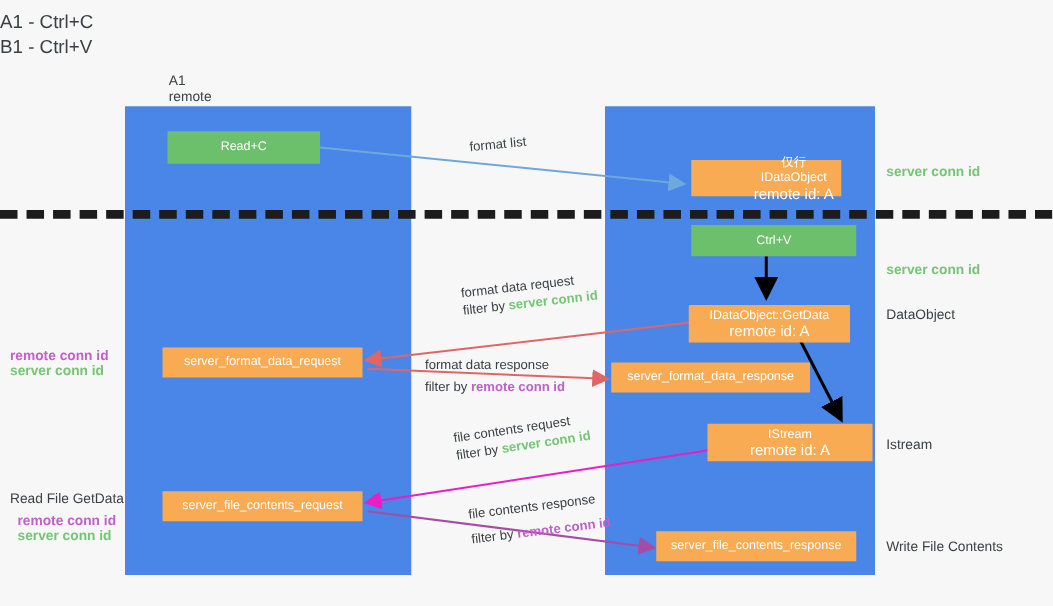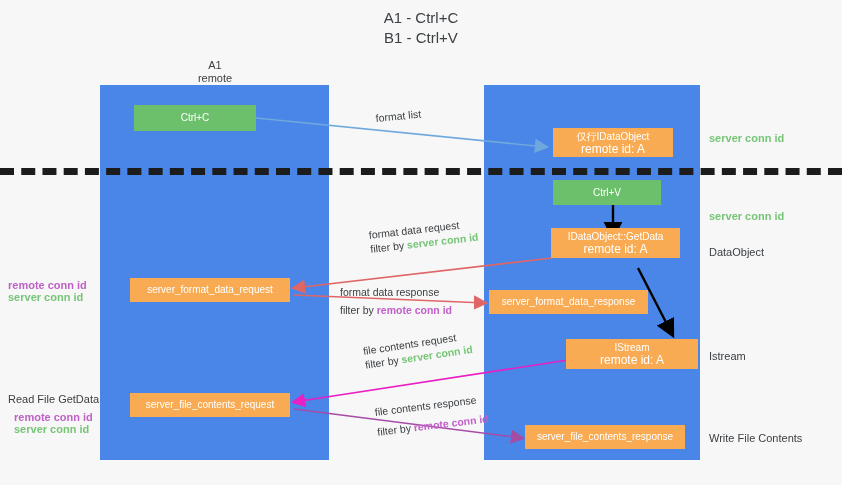--- a/index.html
+++ b/index.html
@@ -15,30 +15,28 @@
     font-family: "Liberation Sans", sans-serif;
     overflow: hidden;
   }
 
   
   .title {
     position: absolute;
     left: 0;
     top: 8px;
     width: 842px;
-    text-align: center;
     font-size: 15px;
     color: #3c4043;
     line-height: 20px;
   }
 
   
   .col-head {
     position: absolute;
-    text-align: center;
     font-size: 11px;
     color: #3c4043;
     line-height: 13px;
     width: 160px;
   }
 
   
   .lane {
     position: absolute;
     background: #4a86e8;
@@ -158,33 +156,33 @@
     <line x1="638" y1="268" x2="672" y2="334" stroke="#000000" stroke-width="2.4" marker-end="url(#ah-black)"></line>
 
     <line x1="568" y1="360" x2="294" y2="402" stroke="#e91ec4" stroke-width="1.6" marker-end="url(#ah-magenta)"></line>
 
     <line x1="294" y1="409" x2="522" y2="438" stroke="#a64ca6" stroke-width="1.6" marker-end="url(#ah-purple)"></line>
   </svg>
 
   <div class="dashed"></div>
 
   <div class="node green" style="left:134px; top:105px; width:122px; height:26px;">
-    <div>Ctrl+C</div>
-  </div>
-
-  <div class="node orange" style="left:553px; top:128px; width:120px; height:29px;">
+    <div>Read+C</div>
+  </div>
+
+  <div class="node orange" style="left:553px; top:128px; width:120px; height:29px;padding-left:48px;">
     <div>仅行IDataObject</div>
     <div class="l2">remote id: A</div>
   </div>
 
-  <div class="node green" style="left:553px; top:180px; width:108px; height:25px;">
+  <div class="node green" style="left:553px; top:180px; width:132px; height:25px;">
     <div>Ctrl+V</div>
   </div>
 
-  <div class="node orange" style="left:551px; top:228px; width:129px; height:30px;">
+  <div class="node orange" style="left:551px; top:244px; width:129px; height:30px;">
     <div>IDataObject::GetData</div>
     <div class="l2">remote id: A</div>
   </div>
 
   <div class="node orange" style="left:566px; top:339px; width:132px; height:30px;">
     <div>IStream</div>
     <div class="l2">remote id: A</div>
   </div>
 
   <div class="node orange" style="left:130px; top:278px; width:160px; height:24px;">

